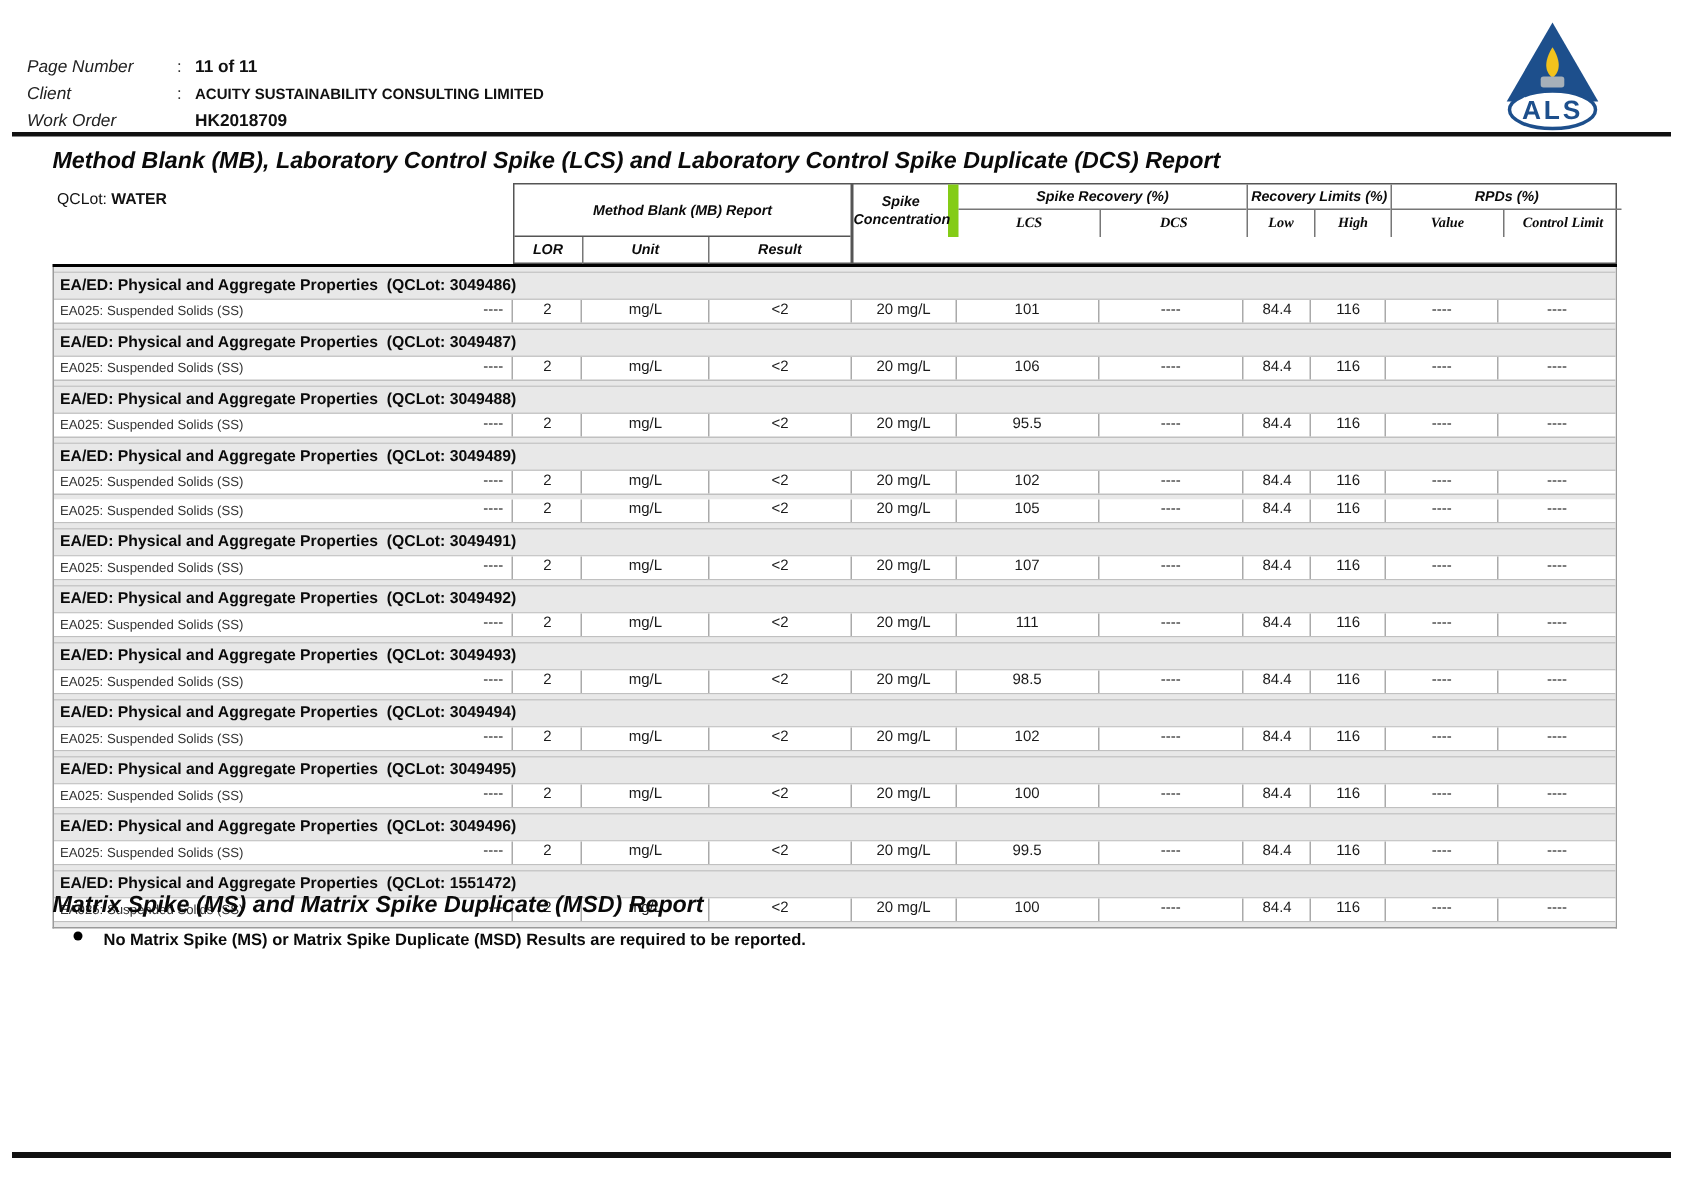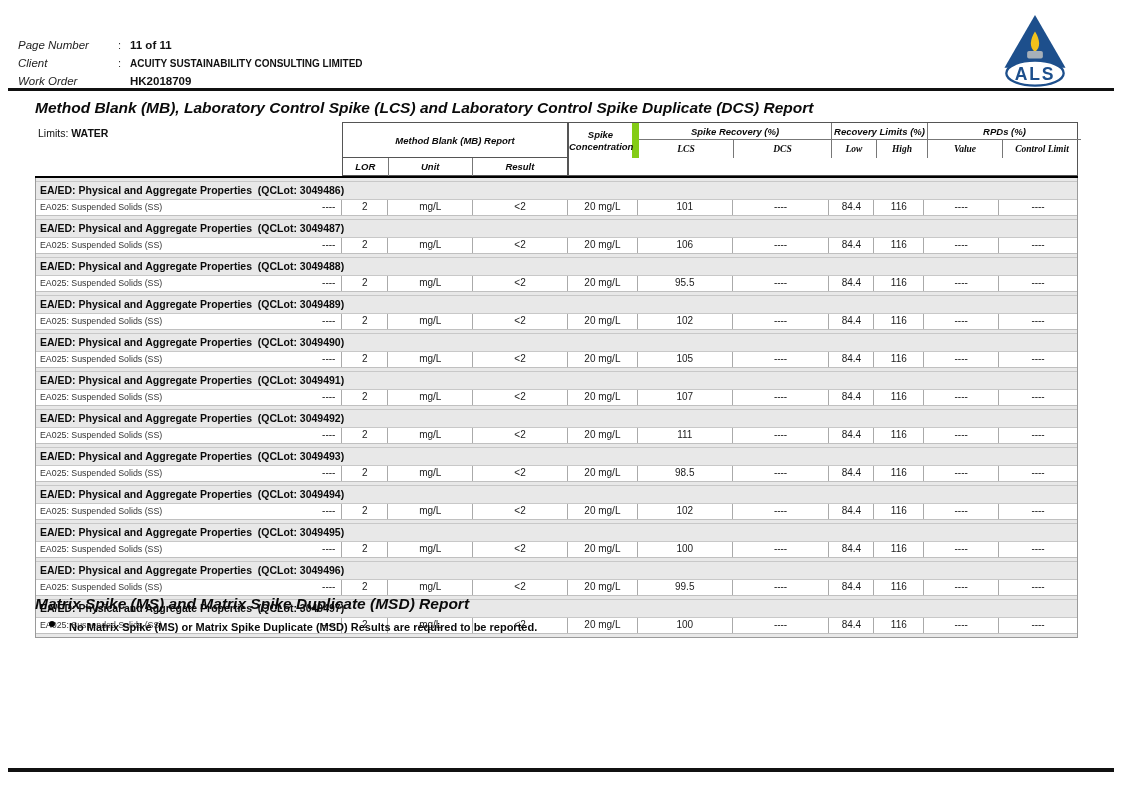--- a/index.html
+++ b/index.html
@@ -106,21 +106,21 @@
       <rect x="31.5" y="42" width="17" height="8" rx="2" fill="#a6b0b9"></rect>
       <ellipse cx="40" cy="66" rx="31" ry="13.5" fill="#ffffff" stroke="#1d4f8c" stroke-width="2.5"></ellipse>
       <text x="40" y="73" text-anchor="middle" font-family="Liberation Sans, sans-serif" font-size="19" font-weight="bold" letter-spacing="2" fill="#1d4f8c">ALS</text>
     </svg>
   </div>
 
   <div class="rule rule-top"></div>
 
   <div class="sec-title t1">Method Blank (MB), Laboratory Control Spike (LCS) and Laboratory Control Spike Duplicate (DCS) Report</div>
   <div class="matrix">
-    <span>Limits:</span>
+    <span>QCLot:</span>
     <b>WATER</b>
   </div>
 
   <div class="qtable">
     <div class="qhead">
       <div class="hbox h-mb">
         <div class="hcell h-mb-title">Method Blank (MB) Report</div>
         <div class="h-mb-cols">
           <span class="hcell w-lor">LOR</span>
           <span class="hcell w-unit">Unit</span>
@@ -217,21 +217,20 @@
           <div class="dcell c-result">&lt;2</div>
           <div class="dcell c-conc">20 mg/L</div>
           <div class="dcell c-lcs">102</div>
           <div class="dcell c-dcs">----</div>
           <div class="dcell c-low">84.4</div>
           <div class="dcell c-high">116</div>
           <div class="dcell c-value">----</div>
           <div class="dcell c-cl">----</div>
         </div>
         <div class="spacer-row"></div>
-        <div class="group-row">EA/ED: Physical and Aggregate Properties  (QCLot: 3049490)</div>
         <div class="data-row">
           <div class="dcell c-compound">EA025: Suspended Solids (SS)</div>
           <div class="dcell c-cas">----</div>
           <div class="dcell c-lor">2</div>
           <div class="dcell c-unit">mg/L</div>
           <div class="dcell c-result">&lt;2</div>
           <div class="dcell c-conc">20 mg/L</div>
           <div class="dcell c-lcs">105</div>
           <div class="dcell c-dcs">----</div>
           <div class="dcell c-low">84.4</div>
@@ -329,21 +328,21 @@
           <div class="dcell c-result">&lt;2</div>
           <div class="dcell c-conc">20 mg/L</div>
           <div class="dcell c-lcs">99.5</div>
           <div class="dcell c-dcs">----</div>
           <div class="dcell c-low">84.4</div>
           <div class="dcell c-high">116</div>
           <div class="dcell c-value">----</div>
           <div class="dcell c-cl">----</div>
         </div>
         <div class="spacer-row"></div>
-        <div class="group-row">EA/ED: Physical and Aggregate Properties  (QCLot: 3049497)</div>
+        <div class="group-row">EA/ED: Physical and Aggregate Properties  (QCLot: 1551472)</div>
         <div class="data-row">
           <div class="dcell c-compound">EA025: Suspended Solids (SS)</div>
           <div class="dcell c-cas">----</div>
           <div class="dcell c-lor">2</div>
           <div class="dcell c-unit">mg/L</div>
           <div class="dcell c-result">&lt;2</div>
           <div class="dcell c-conc">20 mg/L</div>
           <div class="dcell c-lcs">100</div>
           <div class="dcell c-dcs">----</div>
           <div class="dcell c-low">84.4</div>

